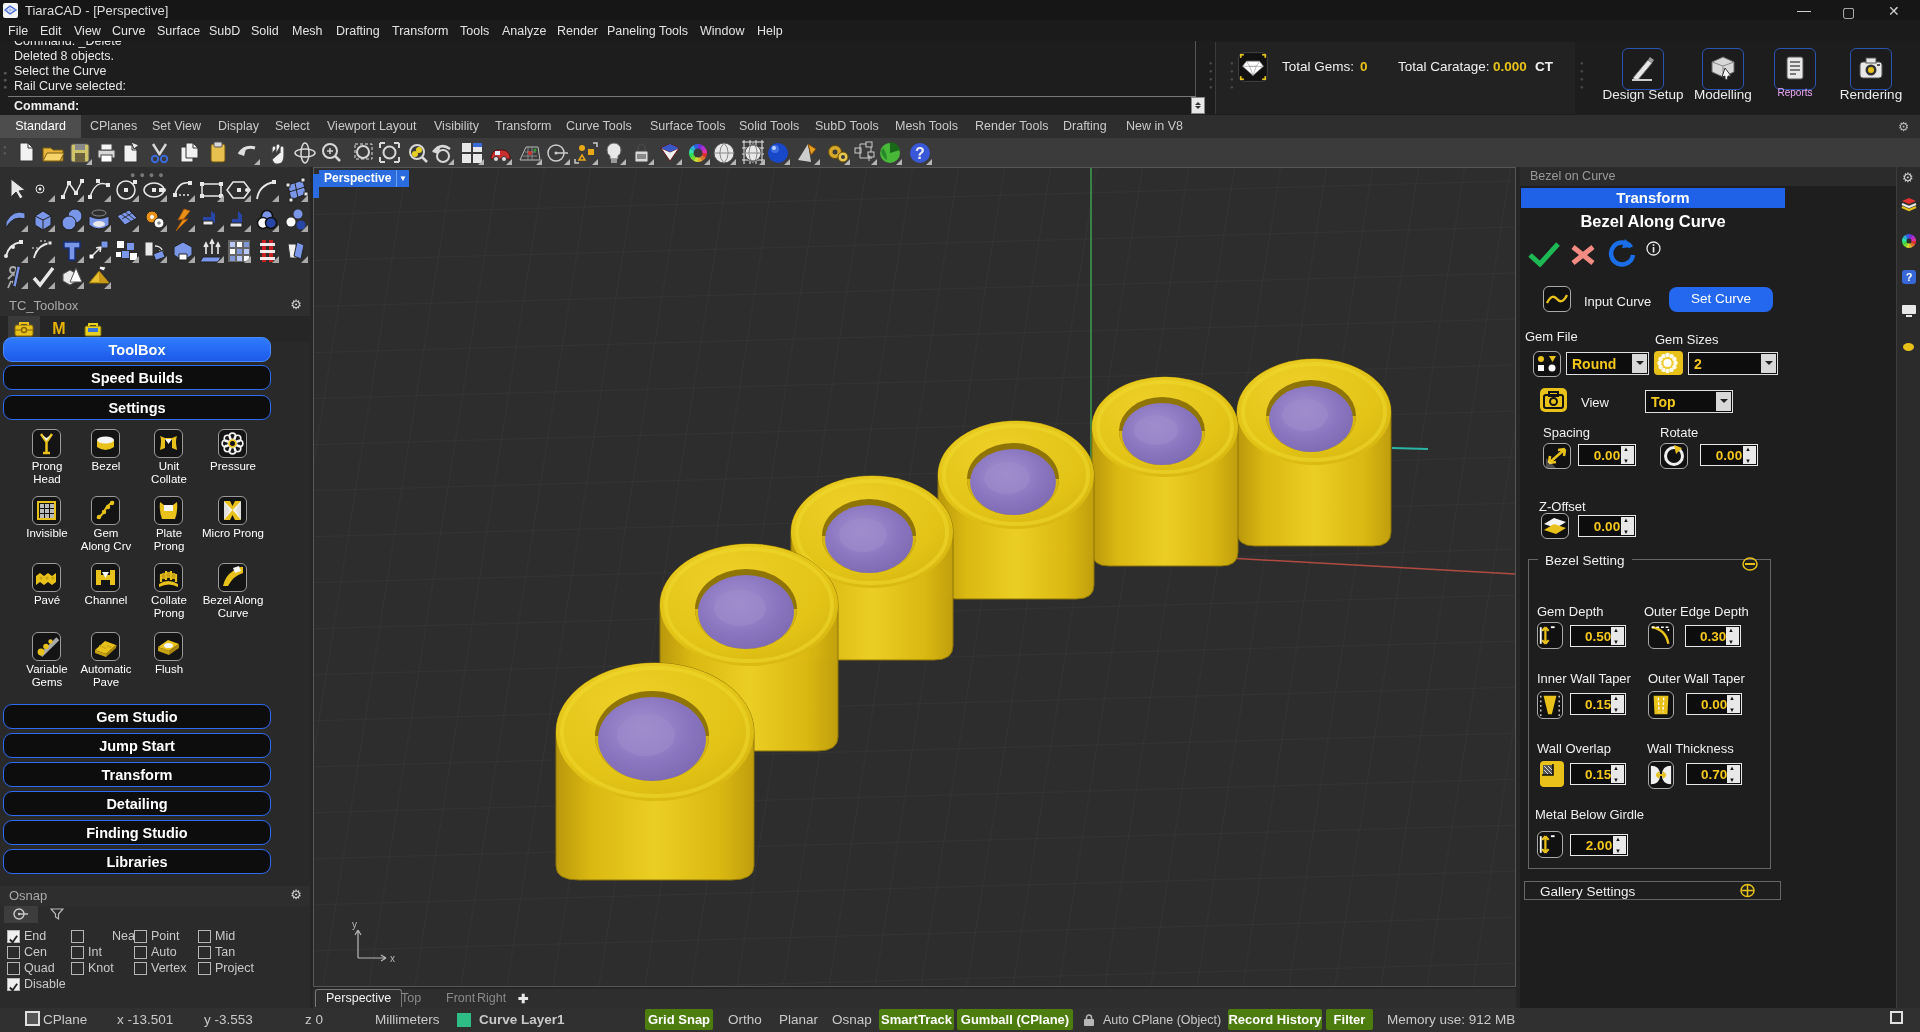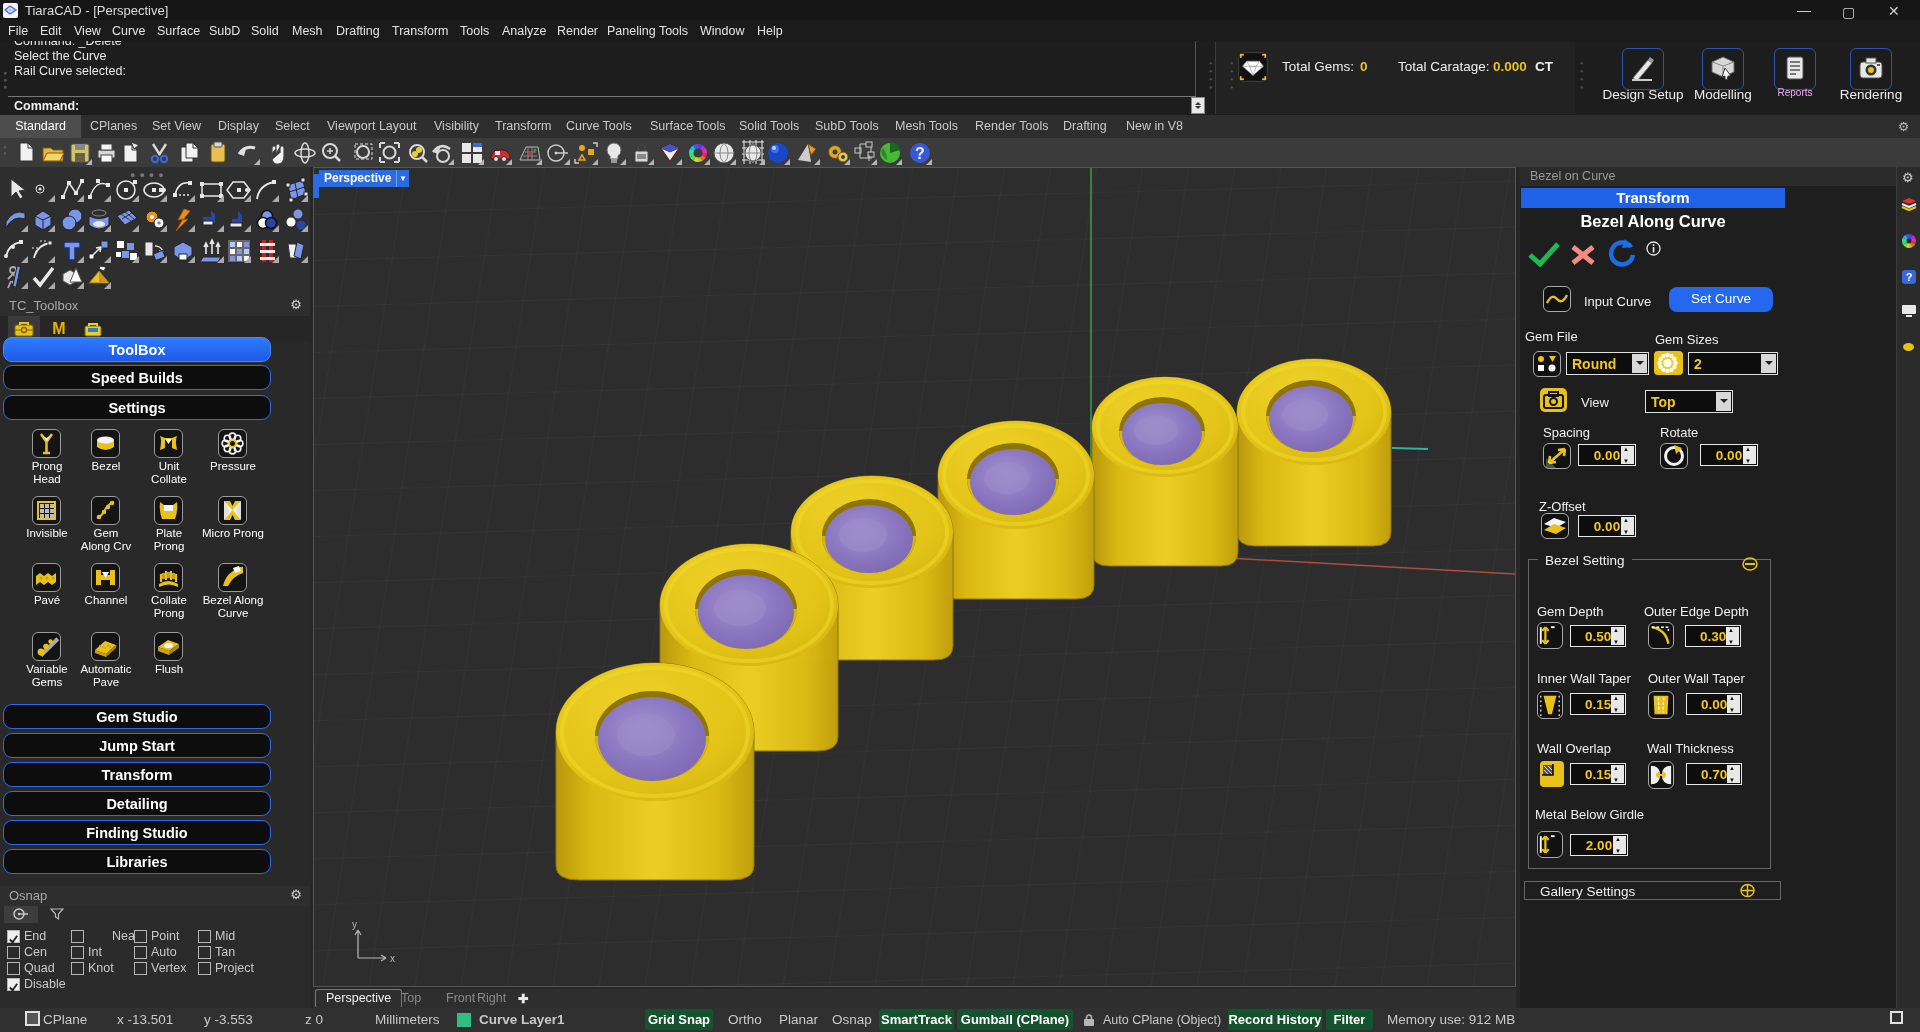--- a/index.html
+++ b/index.html
@@ -71,21 +71,21 @@
 .rpfield { position:absolute; height:22px; background:#0d0d0d; border:1px solid #e8e8e8; color:#f3c71d; font-weight:bold; font-size:13.5px; }
 .rpfield span { position:absolute; left:14px; right:14px; text-align:center; top:3px;}
 .spin { position:absolute; right:1px; top:1px; width:13px; height:18px; background:#e8e8e8; }
 .spin:before { content:"▲"; position:absolute; top:0px; left:2px; font-size:6px; color:#111; }
 .spin:after { content:"▼"; position:absolute; bottom:0px; left:2px; font-size:6px; color:#111; }
 .rpicon { position:absolute; width:28px; height:26px; background:#111; border:1px solid #aaa; border-radius:6px; }
 
 
 #statusbar { position:absolute; left:0; top:1008px; width:1920px; height:24px; background:#303030; color:#c9c9c9; font-size:13.5px; }
 #statusbar .si { position:absolute; top:4px; }
-.chip { position:absolute; top:1px; height:21px; background:#14532d; color:#fff; font-weight:bold; text-align:center; padding-top:3px; border-radius:2px; font-size:13px; }
+.chip { position:absolute; top:1px; height:21px; background:#4d7c0f; color:#fff; font-weight:bold; text-align:center; padding-top:3px; border-radius:2px; font-size:13px; }
 </style>
 </head>
 <body>
 <div id="app">
 
   <div id="titlebar">
     <div id="titleicon"><svg width="15" height="15" viewBox="0 0 15 15">
           <path d="M2 7 L7 3 L13 7 L7 11 Z" fill="none" stroke="#3a5fd0" stroke-width="1.3"></path>
           <path d="M2 7 h11 M7 3 v8" stroke="#7a9ae8" stroke-width="0.8"></path>
         </svg></div>
@@ -111,20 +111,21 @@
     <span style="left:557px;">Render</span>
       <span style="left:607px;">Paneling Tools</span>
     <span style="left:700px;">Window</span>
       <span style="left:757px;">Help</span>
   </div>
 
   <div id="cmdrow">
       <div style="position:absolute;left:3px;top:28px;color:#555;font-size:7px;line-height:7px;">●<br>●<br>●</div>
     <div id="cmdarea">
       <div class="cl" style="margin-top:-7px;">Command: _Delete</div>
+      <div class="cl">Deleted 8 objects.</div>
       <div class="cl">Select the Curve</div>
       <div class="cl">Rail Curve selected:</div>
     </div>
     <div id="cmdline">Command:</div>
     <div id="cmdspin">
         <div style="position:absolute;left:3px;top:1px;width:0;height:0;border:3.5px solid transparent;border-bottom-color:#333;"></div>
         <div style="position:absolute;left:3px;bottom:1px;width:0;height:0;border:3.5px solid transparent;border-top-color:#333;"></div>
       </div>
     <div id="gempanel">
 <svg style="position:absolute;left:22px;top:10px" width="30" height="30" viewBox="0 0 46 46">

